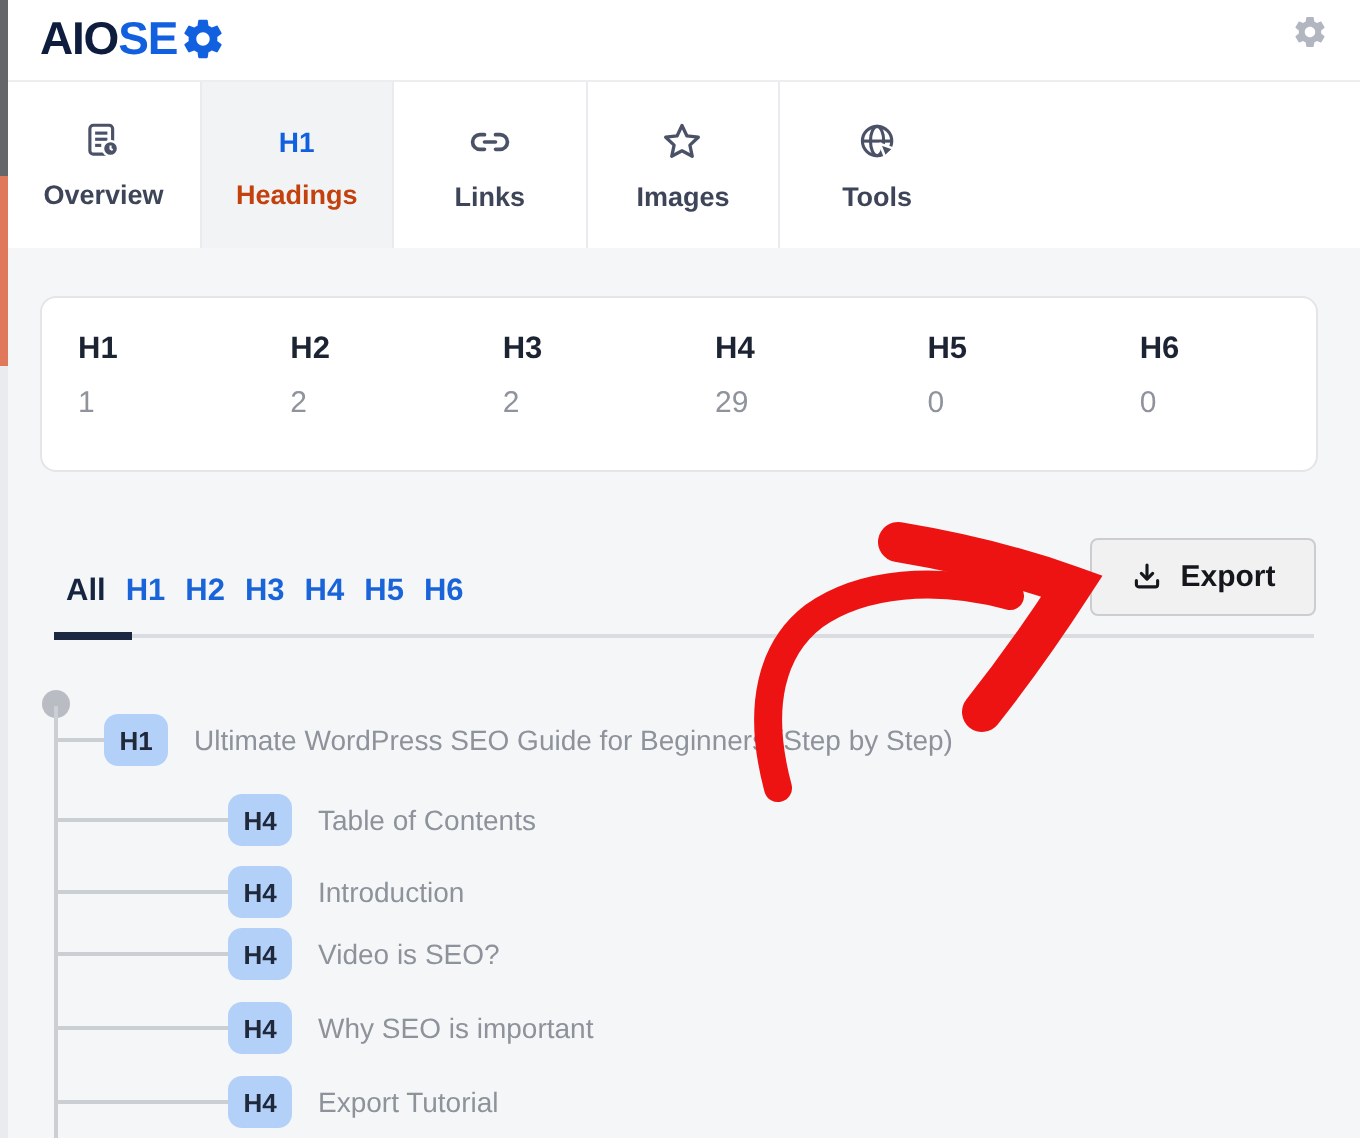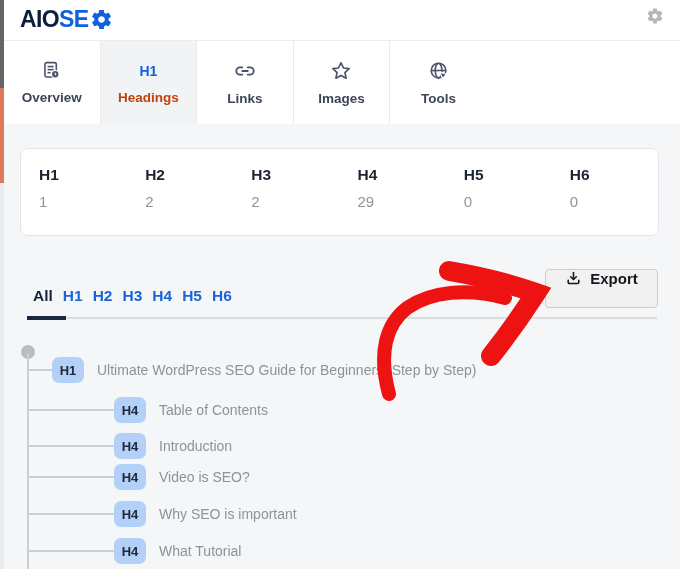--- a/index.html
+++ b/index.html
@@ -32,21 +32,21 @@
   .card{position:absolute;left:16px;top:24px;width:637px;height:86px;background:#fff;border:1px solid #e3e5e9;border-radius:8px;display:flex;}
   .ccol{flex:1;padding:17px 0 0 18px;}
   .clabel{font-size:15.5px;font-weight:700;color:#1c2433;}
   .cvalue{font-size:15px;color:#8e939c;margin-top:9px;}
   
   .filters{position:absolute;left:29px;top:163px;display:flex;gap:10px;align-items:flex-start;}
   .fitem{font-size:15.5px;font-weight:700;color:#1a64d9;cursor:pointer;}
   .fitem.active{color:#15243f;}
   .f-underline{position:absolute;left:23px;top:193px;width:630px;height:2px;background:#dadcdf;}
   .f-underline-active{position:absolute;left:23px;top:192px;width:39px;height:3.5px;background:#1c2742;}
-  .export-btn{position:absolute;left:541px;top:145px;width:113px;height:39px;background:#f1f1f2;border:1px solid #cbcdd1;border-radius:4px;display:flex;align-items:flex-start;justify-content:center;gap:8px;cursor:pointer;box-sizing:border-box;}
+  .export-btn{position:absolute;left:541px;top:145px;width:113px;height:39px;background:#f1f1f2;border:1px solid #cbcdd1;border-radius:4px;display:flex;align-items:center;justify-content:center;gap:8px;cursor:pointer;box-sizing:border-box;}
   .export-btn span{font-size:15px;font-weight:700;color:#14171c;}
   
   .tree-dot{position:absolute;left:17px;top:221px;width:14px;height:14px;border-radius:50%;background:#b9bcc2;}
   .tree-trunk{position:absolute;left:23px;top:229px;width:2px;bottom:0;background:#cbced3;}
   .trow{position:absolute;left:24px;display:flex;align-items:center;height:26px;}
   .conn{height:2px;background:#cbced3;}
   .badge{min-width:32px;height:26px;background:#b3d0f9;border-radius:7px;display:flex;align-items:center;justify-content:center;font-size:13px;font-weight:800;color:#20293c;box-sizing:border-box;padding:0 6px;}
   .ttext{margin-left:13px;font-size:14px;color:#8d929b;white-space:nowrap;}
   
   .arrow-overlay{position:absolute;left:0;top:0;width:680px;height:569px;pointer-events:none;z-index:50;}
@@ -187,20 +187,20 @@
     <span class="ttext">Video is SEO?</span>
   </div>
   <div class="trow" style="top:377px;">
     <span class="conn" style="width:86px;"></span>
     <span class="badge">H4</span>
     <span class="ttext">Why SEO is important</span>
   </div>
   <div class="trow" style="top:414px;">
     <span class="conn" style="width:86px;"></span>
     <span class="badge">H4</span>
-    <span class="ttext">What Tutorial</span>
+    <span class="ttext">Export Tutorial</span>
   </div>
 </div>
 
 <svg class="arrow-overlay" viewBox="0 0 680 569">
   <path d="M 389 394 C 378 353 386 324 407 308 C 431 291 468 288 505 298" fill="none" stroke="#ee1313" stroke-width="14" stroke-linecap="round"></path>
   <path d="M 449 271 Q 497 279 536 293 Q 514 327 491 356" fill="none" stroke="#ee1313" stroke-width="20" stroke-linecap="round" stroke-linejoin="miter"></path>
 </svg>
 
 </body></html>

